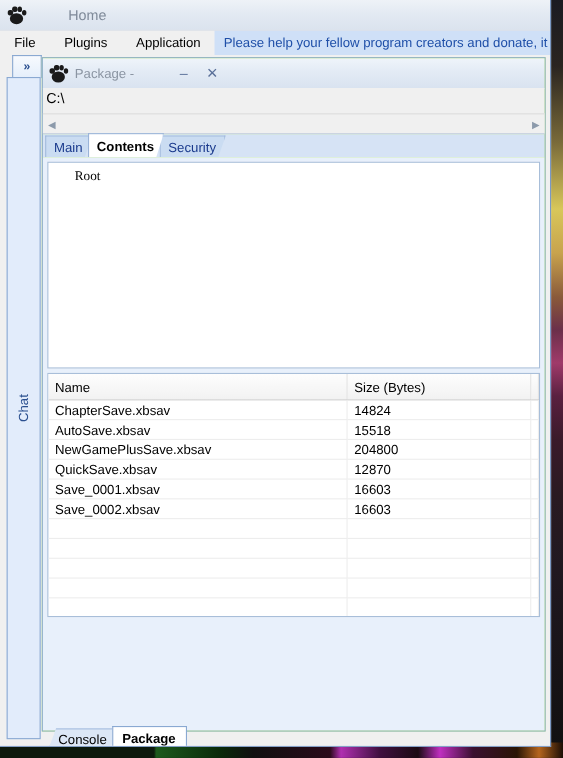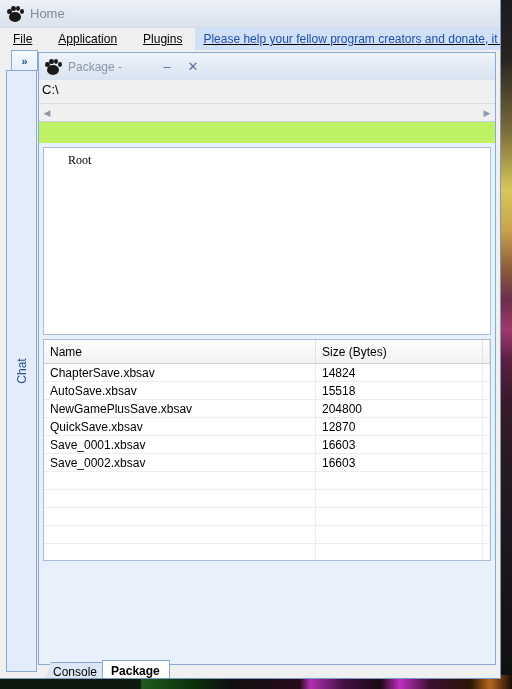--- a/index.html
+++ b/index.html
@@ -60,30 +60,29 @@
   }
   .paw .pad {
     position: absolute; background: #1a1a1a; border-radius: 50%;
   }
   .paw .big { left: 3px; top: 7px; width: 12px; height: 10px; border-radius: 48% 48% 50% 50%; }
   .paw .t1 { left: 1px; top: 4px; width: 4.5px; height: 5.5px; }
   .paw .t2 { left: 5px; top: 1px; width: 4.5px; height: 5.5px; }
   .paw .t3 { left: 9.5px; top: 1px; width: 4.5px; height: 5.5px; }
   .paw .t4 { left: 13.5px; top: 4px; width: 4.5px; height: 5.5px; }
   #title-text {
-    font-size: 13px; color: #7f8a99;
+    font-size: 13px; color: #7f8a99; margin-left: 32px;
   }
 
   
   #menubar {
     height: 22px;
     display: flex; align-items: stretch;
     background: #f0f0f0;
     border-bottom: 1px solid #e4e4e4;
-    text-decoration: underline;
   }
   .menu-item {
     padding: 0 13px;
     display: flex; align-items: center;
     font-size: 12px; color: #000;
     background: #f0f0f0;
     cursor: default;
   }
   #donate-banner {
     flex: 1;
@@ -328,22 +327,22 @@
       <span class="pad t1"></span>
       <span class="pad t2"></span>
       <span class="pad t3"></span>
       <span class="pad t4"></span>
     </span>
     <span id="title-text">Home</span>
   </div>
 
   <div id="menubar">
     <div class="menu-item">File</div>
+    <div class="menu-item">Plugins</div>
     <div class="menu-item">Application</div>
-    <div class="menu-item">Plugins</div>
     <div id="donate-banner">Please help your fellow program creators and donate, it isn't free</div>
   </div>
 
   <div id="client">
 
     <div id="chat-strip">
       <div id="chat-expander">»</div>
       <div id="chat-panel">
         <span id="chat-label">Chat</span>
       </div>
@@ -365,20 +364,25 @@
       </div>
 
       <div id="addr-area">
         <span id="addr-path">C:\</span>
         <div id="addr-scrollbar">
           <span class="sb-arrow">◀</span>
           <span class="sb-arrow">▶</span>
         </div>
       </div>
 
+      <div id="tabstrip">
+        <div class="tab">Main</div>
+        <div class="tab active">Contents</div>
+        <div class="tab">Security</div>
+      </div>
 
       <div id="tab-body">
 
         <div id="tree-panel">
           <div class="tree-node">Root</div>
         </div>
 
         <div id="list-panel">
           <table class="filelist">
             <thead>

